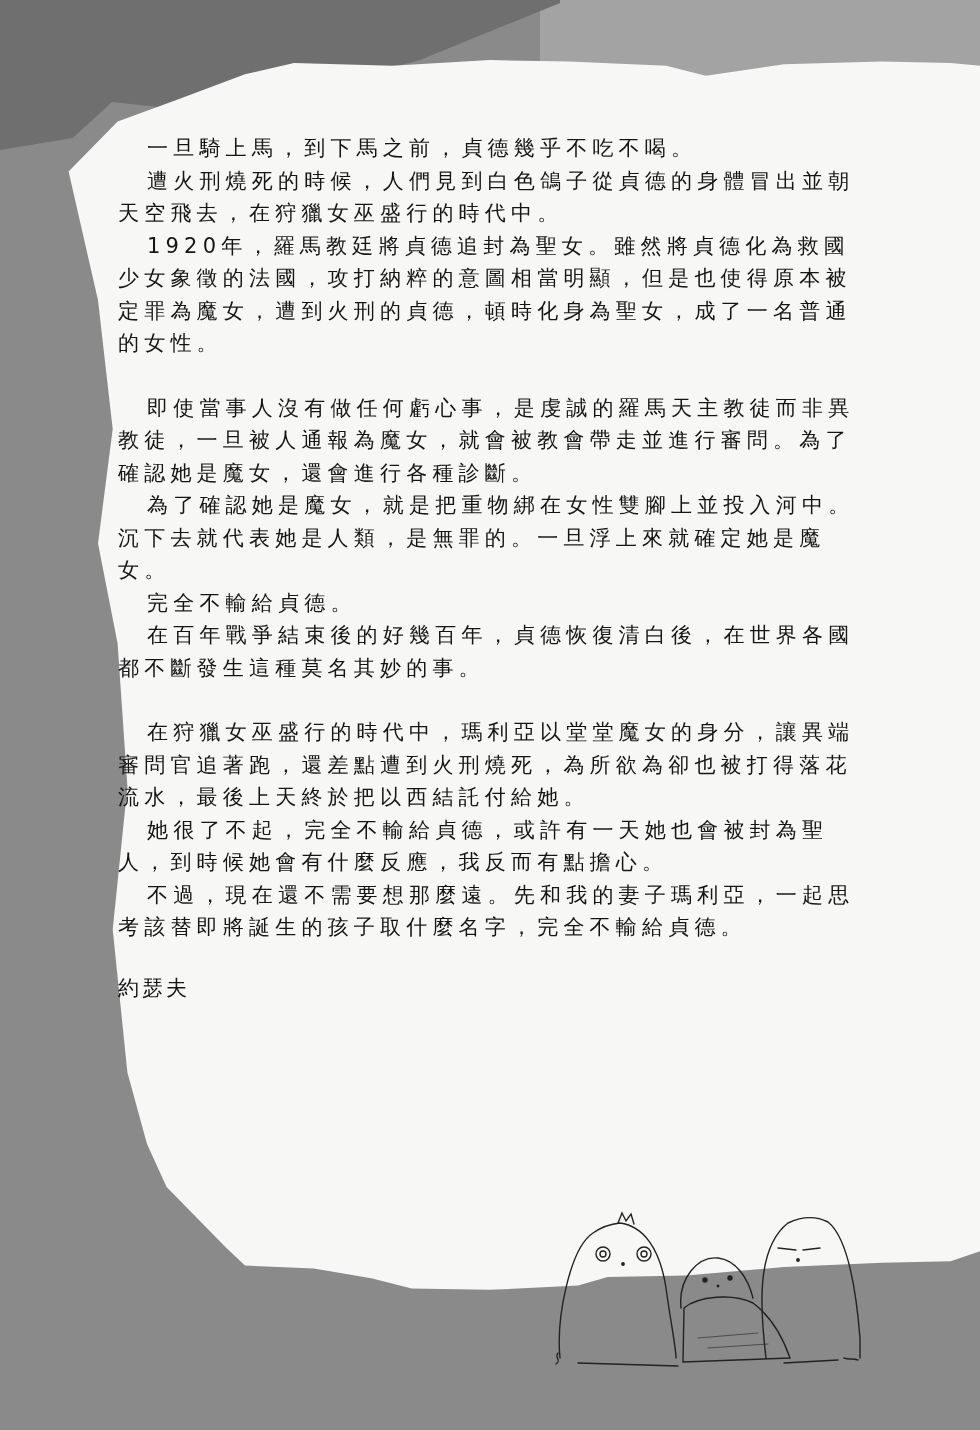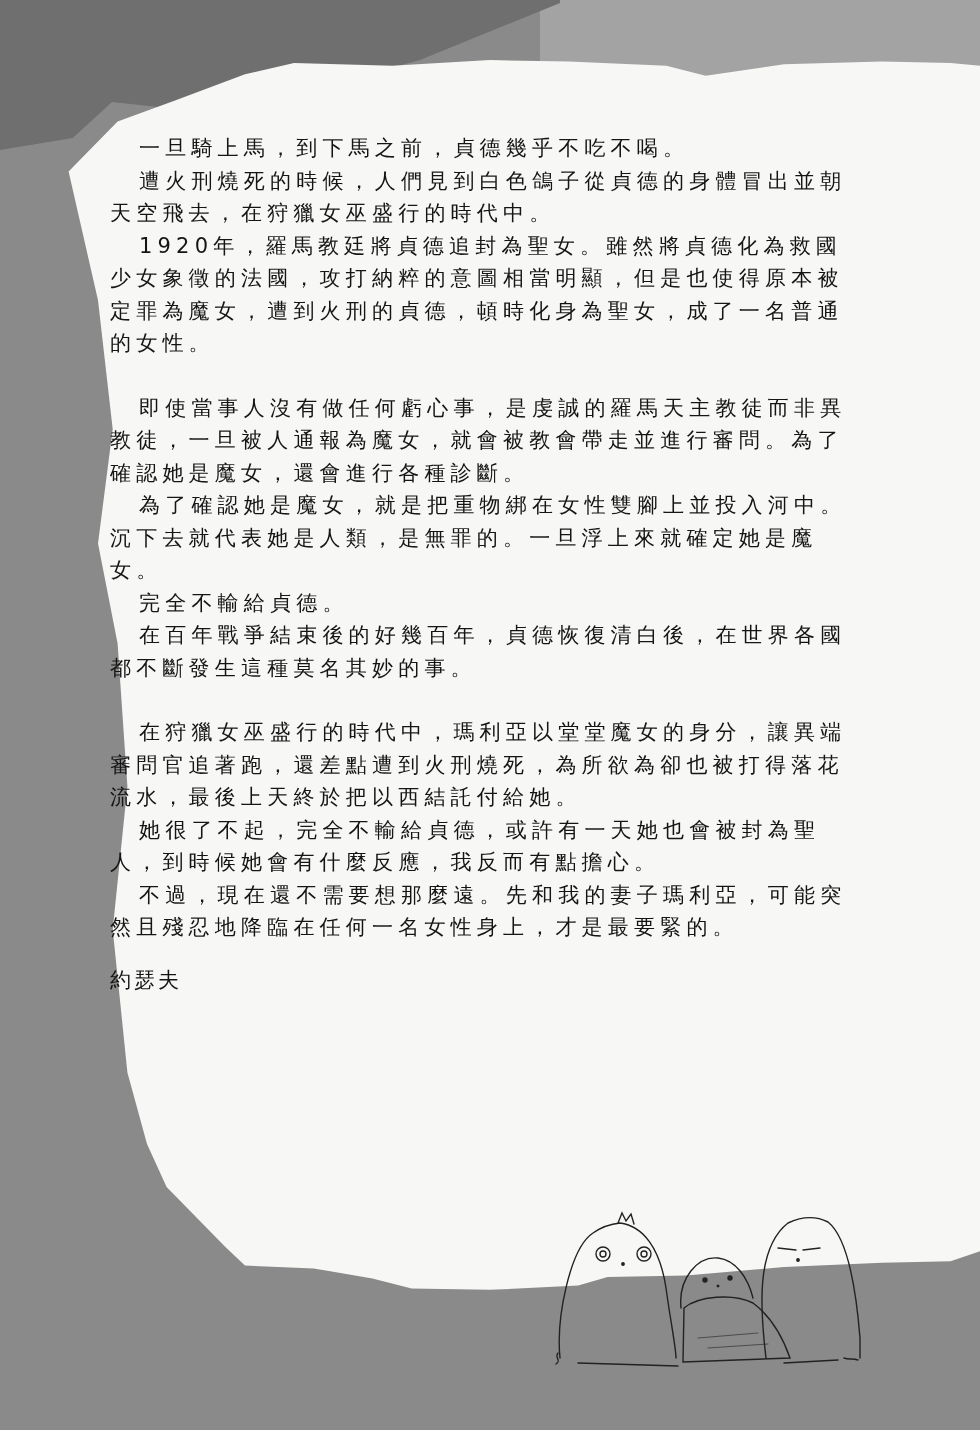--- a/index.html
+++ b/index.html
@@ -19,26 +19,26 @@
   }
   .paper {
     position: absolute; left: 0; top: 0; width: 980px; height: 1430px;
     background: #f7f7f5;
     clip-path: polygon(
       7% 12%, 12% 8.5%, 18% 7%, 25% 5.2%, 30% 4.4%, 40% 4.6%, 50% 4.2%, 58% 4.3%, 68% 4.6%, 72% 5.3%, 80% 4.5%, 90% 4.3%, 97% 4.4%, 100% 4.6%,
       100% 87.5%, 97% 88.2%, 90% 88.3%, 80% 88.6%, 70% 89.2%, 62% 89.3%, 59% 89.9%, 50% 90.2%, 42% 90.1%, 38% 89.4%, 32% 88.7%, 25% 88.5%, 23% 87.2%, 17% 83%, 15% 80%, 13% 75%, 11.5% 65%, 13% 55%, 12% 45%, 10% 38%, 11.5% 30%, 10% 21%
     );
   }
   .content {
-    position: absolute; left: 110px; top: 132px; width: 745px;
+    position: absolute; left: 118px; top: 132px; width: 745px;
     color: #151515; font-size: 21px; line-height: 32.5px; letter-spacing: 5.2px;
   }
   .para { margin: 0 0 0 0; text-indent: 29px; }
   .gap { height: 32px; }
-  .sig { margin-top: 20px; text-indent: 0; letter-spacing: 3px; }
+  .sig { margin-top: 28px; text-indent: 0; letter-spacing: 3px; }
   .illustration {
     position: absolute; left: 548px; top: 1208px; width: 330px; height: 160px;
   }
 </style>
 </head>
 <body>
 
 <div class="bg-top-right"></div>
 <div class="bg-top-dark"></div>
 <div class="paper"></div>
@@ -48,21 +48,21 @@
   <p class="para">遭火刑燒死的時候，人們見到白色鴿子從貞德的身體冒出並朝天空飛去，在狩獵女巫盛行的時代中。</p>
   <p class="para">1920年，羅馬教廷將貞德追封為聖女。雖然將貞德化為救國少女象徵的法國，攻打納粹的意圖相當明顯，但是也使得原本被定罪為魔女，遭到火刑的貞德，頓時化身為聖女，成了一名普通的女性。</p>
   <div class="gap"></div>
   <p class="para">即使當事人沒有做任何虧心事，是虔誠的羅馬天主教徒而非異教徒，一旦被人通報為魔女，就會被教會帶走並進行審問。為了確認她是魔女，還會進行各種診斷。</p>
   <p class="para">為了確認她是魔女，就是把重物綁在女性雙腳上並投入河中。沉下去就代表她是人類，是無罪的。一旦浮上來就確定她是魔女。</p>
   <p class="para">完全不輸給貞德。</p>
   <p class="para">在百年戰爭結束後的好幾百年，貞德恢復清白後，在世界各國都不斷發生這種莫名其妙的事。</p>
   <div class="gap"></div>
   <p class="para">在狩獵女巫盛行的時代中，瑪利亞以堂堂魔女的身分，讓異端審問官追著跑，還差點遭到火刑燒死，為所欲為卻也被打得落花流水，最後上天終於把以西結託付給她。</p>
   <p class="para">她很了不起，完全不輸給貞德，或許有一天她也會被封為聖人，到時候她會有什麼反應，我反而有點擔心。</p>
-  <p class="para">不過，現在還不需要想那麼遠。先和我的妻子瑪利亞，可能突然且殘忍地降臨在任何一名女性身上，才是最要緊的。</p>
+  <p class="para">不過，現在還不需要想那麼遠。先和我的妻子瑪利亞，一起思考該替即將誕生的孩子取什麼名字，完全不輸給貞德。</p>
   <p class="para sig">約瑟夫</p>
 </div>
 
 <svg class="illustration" viewBox="0 0 330 160" fill="none" stroke="#222" stroke-width="1.4" stroke-linecap="round">
 
   <path d="M12 150 C8 110 22 40 45 25 C55 18 62 16 72 15 C95 18 112 40 118 80 C122 110 128 140 128 150"></path>
   <path d="M70 15 L74 5 L78 13 L83 6 L86 16"></path>
   <circle cx="55" cy="46" r="7"></circle>
     <circle cx="55" cy="46" r="3"></circle>
   <circle cx="96" cy="46" r="7"></circle>

